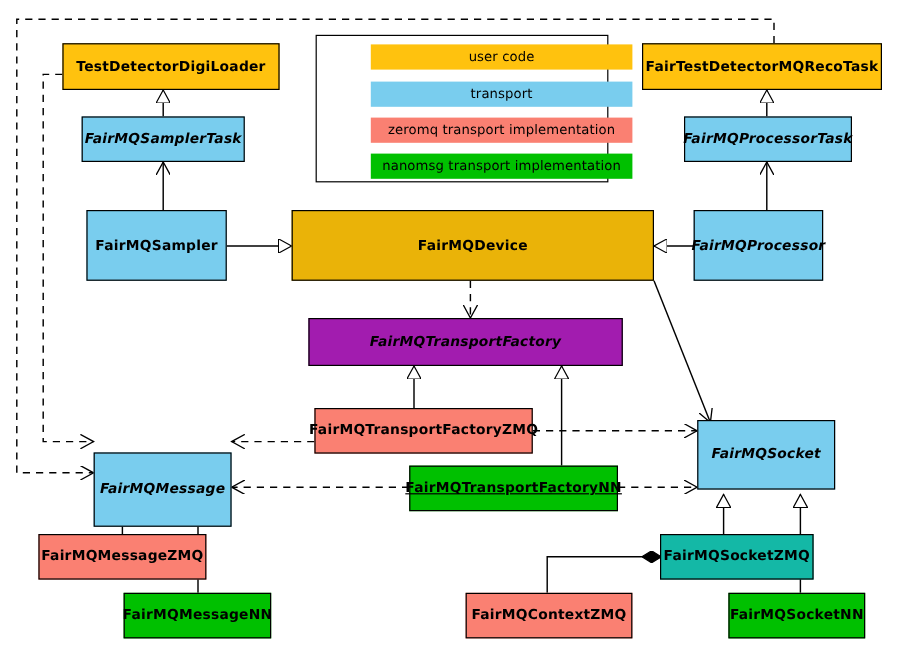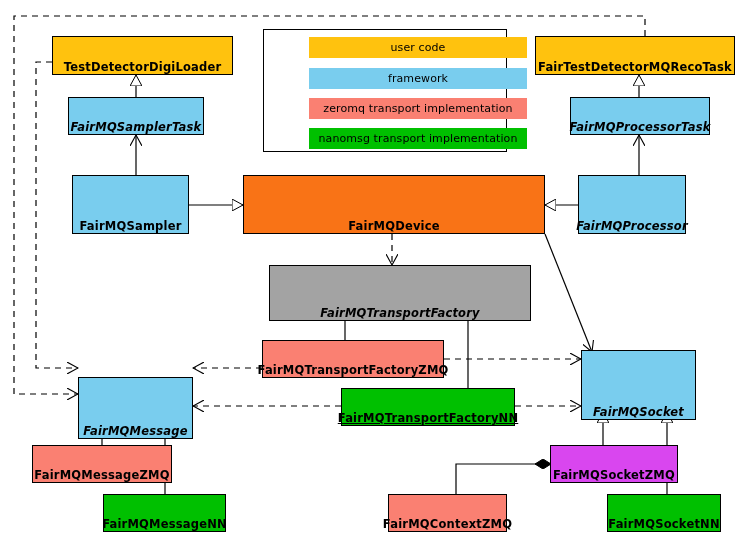--- a/index.html
+++ b/index.html
@@ -23,21 +23,21 @@
     top: 0;
     width: 748px;
     height: 549px;
     pointer-events: none;
   }
   .node {
     position: absolute;
     box-sizing: border-box;
     border: 1px solid #000000;
     display: flex;
-    align-items: flex-end;
+    align-items: center;
     justify-content: center;
     text-align: center;
     font-size: 11.5px;
     font-weight: bold;
     color: #000000;
     line-height: 1.15;
     letter-spacing: 0.2px;
     z-index: 3;
   }
   .node.abstract {
@@ -142,74 +142,74 @@
   </div>
 
   <div class="node abstract" style="left:570px; top:97px; width:140px; height:38px; background:#79CDEE;">
     <span>FairMQProcessorTask</span>
   </div>
 
   <div class="node" style="left:72px; top:175px; width:117px; height:59px; background:#79CDEE;">
     <span>FairMQSampler</span>
   </div>
 
-  <div class="node" style="left:243px; top:175px; width:302px; height:59px; background:#f97316;">
+  <div class="node" style="left:243px; top:175px; width:302px; height:59px; background:#eab308;">
     <span>FairMQDevice</span>
   </div>
 
   <div class="node" style="left:578px; top:175px; width:108px; height:59px; background:#79CDEE;font-style:italic;">
     <span>FairMQProcessor</span>
   </div>
 
-  <div class="node abstract" style="left:269px; top:265px; width:262px; height:56px; background:#a3a3a3;">
+  <div class="node abstract" style="left:257px; top:265px; width:262px; height:40px; background:#a21caf;">
     <span>FairMQTransportFactory</span>
   </div>
 
   <div class="node" style="left:262px; top:340px; width:182px; height:38px; background:#FA8072;">
     <span>FairMQTransportFactoryZMQ</span>
   </div>
 
   <div class="node" style="left:341px; top:388px; width:174px; height:38px; background:#00C000;text-decoration:underline;">
     <span>FairMQTransportFactoryNN</span>
   </div>
 
   <div class="node abstract" style="left:78px; top:350px; width:115px; height:62px; background:#79CDEE;margin-top:27px;">
     <span>FairMQMessage</span>
   </div>
 
-  <div class="node abstract" style="left:581px; top:350px; width:115px; height:70px; background:#79CDEE;">
+  <div class="node abstract" style="left:581px; top:350px; width:115px; height:58px; background:#79CDEE;">
     <span>FairMQSocket</span>
   </div>
 
   <div class="node" style="left:32px; top:445px; width:140px; height:38px; background:#FA8072;">
     <span>FairMQMessageZMQ</span>
   </div>
 
   <div class="node" style="left:103px; top:494px; width:123px; height:38px; background:#00C000;">
     <span>FairMQMessageNN</span>
   </div>
 
-  <div class="node" style="left:550px; top:445px; width:128px; height:38px; background:#d946ef;">
+  <div class="node" style="left:550px; top:445px; width:128px; height:38px; background:#14b8a6;">
     <span>FairMQSocketZMQ</span>
   </div>
 
   <div class="node" style="left:607px; top:494px; width:114px; height:38px; background:#00C000;">
     <span>FairMQSocketNN</span>
   </div>
 
-  <div class="node" style="left:388px; top:494px; width:119px; height:38px; background:#FA8072;">
+  <div class="node" style="left:388px; top:494px; width:139px; height:38px; background:#FA8072;">
     <span>FairMQContextZMQ</span>
   </div>
 
   <div class="legend-box" style="left:263px; top:29px; width:244px; height:123px;">
     <div class="legend-row" style="left:13px; top:7px; width:218px; height:21px; background:#FFC20E;">
       <span>user code</span>
     </div>
     <div class="legend-row" style="left:13px; top:38px; width:218px; height:21px; background:#79CDEE;">
-      <span>framework</span>
+      <span>transport</span>
     </div>
     <div class="legend-row" style="left:13px; top:68px; width:218px; height:21px; background:#FA8072;">
       <span>zeromq transport implementation</span>
     </div>
     <div class="legend-row" style="left:13px; top:98px; width:218px; height:21px; background:#00C000;">
       <span>nanomsg transport implementation</span>
     </div>
   </div>
 
 </div>

